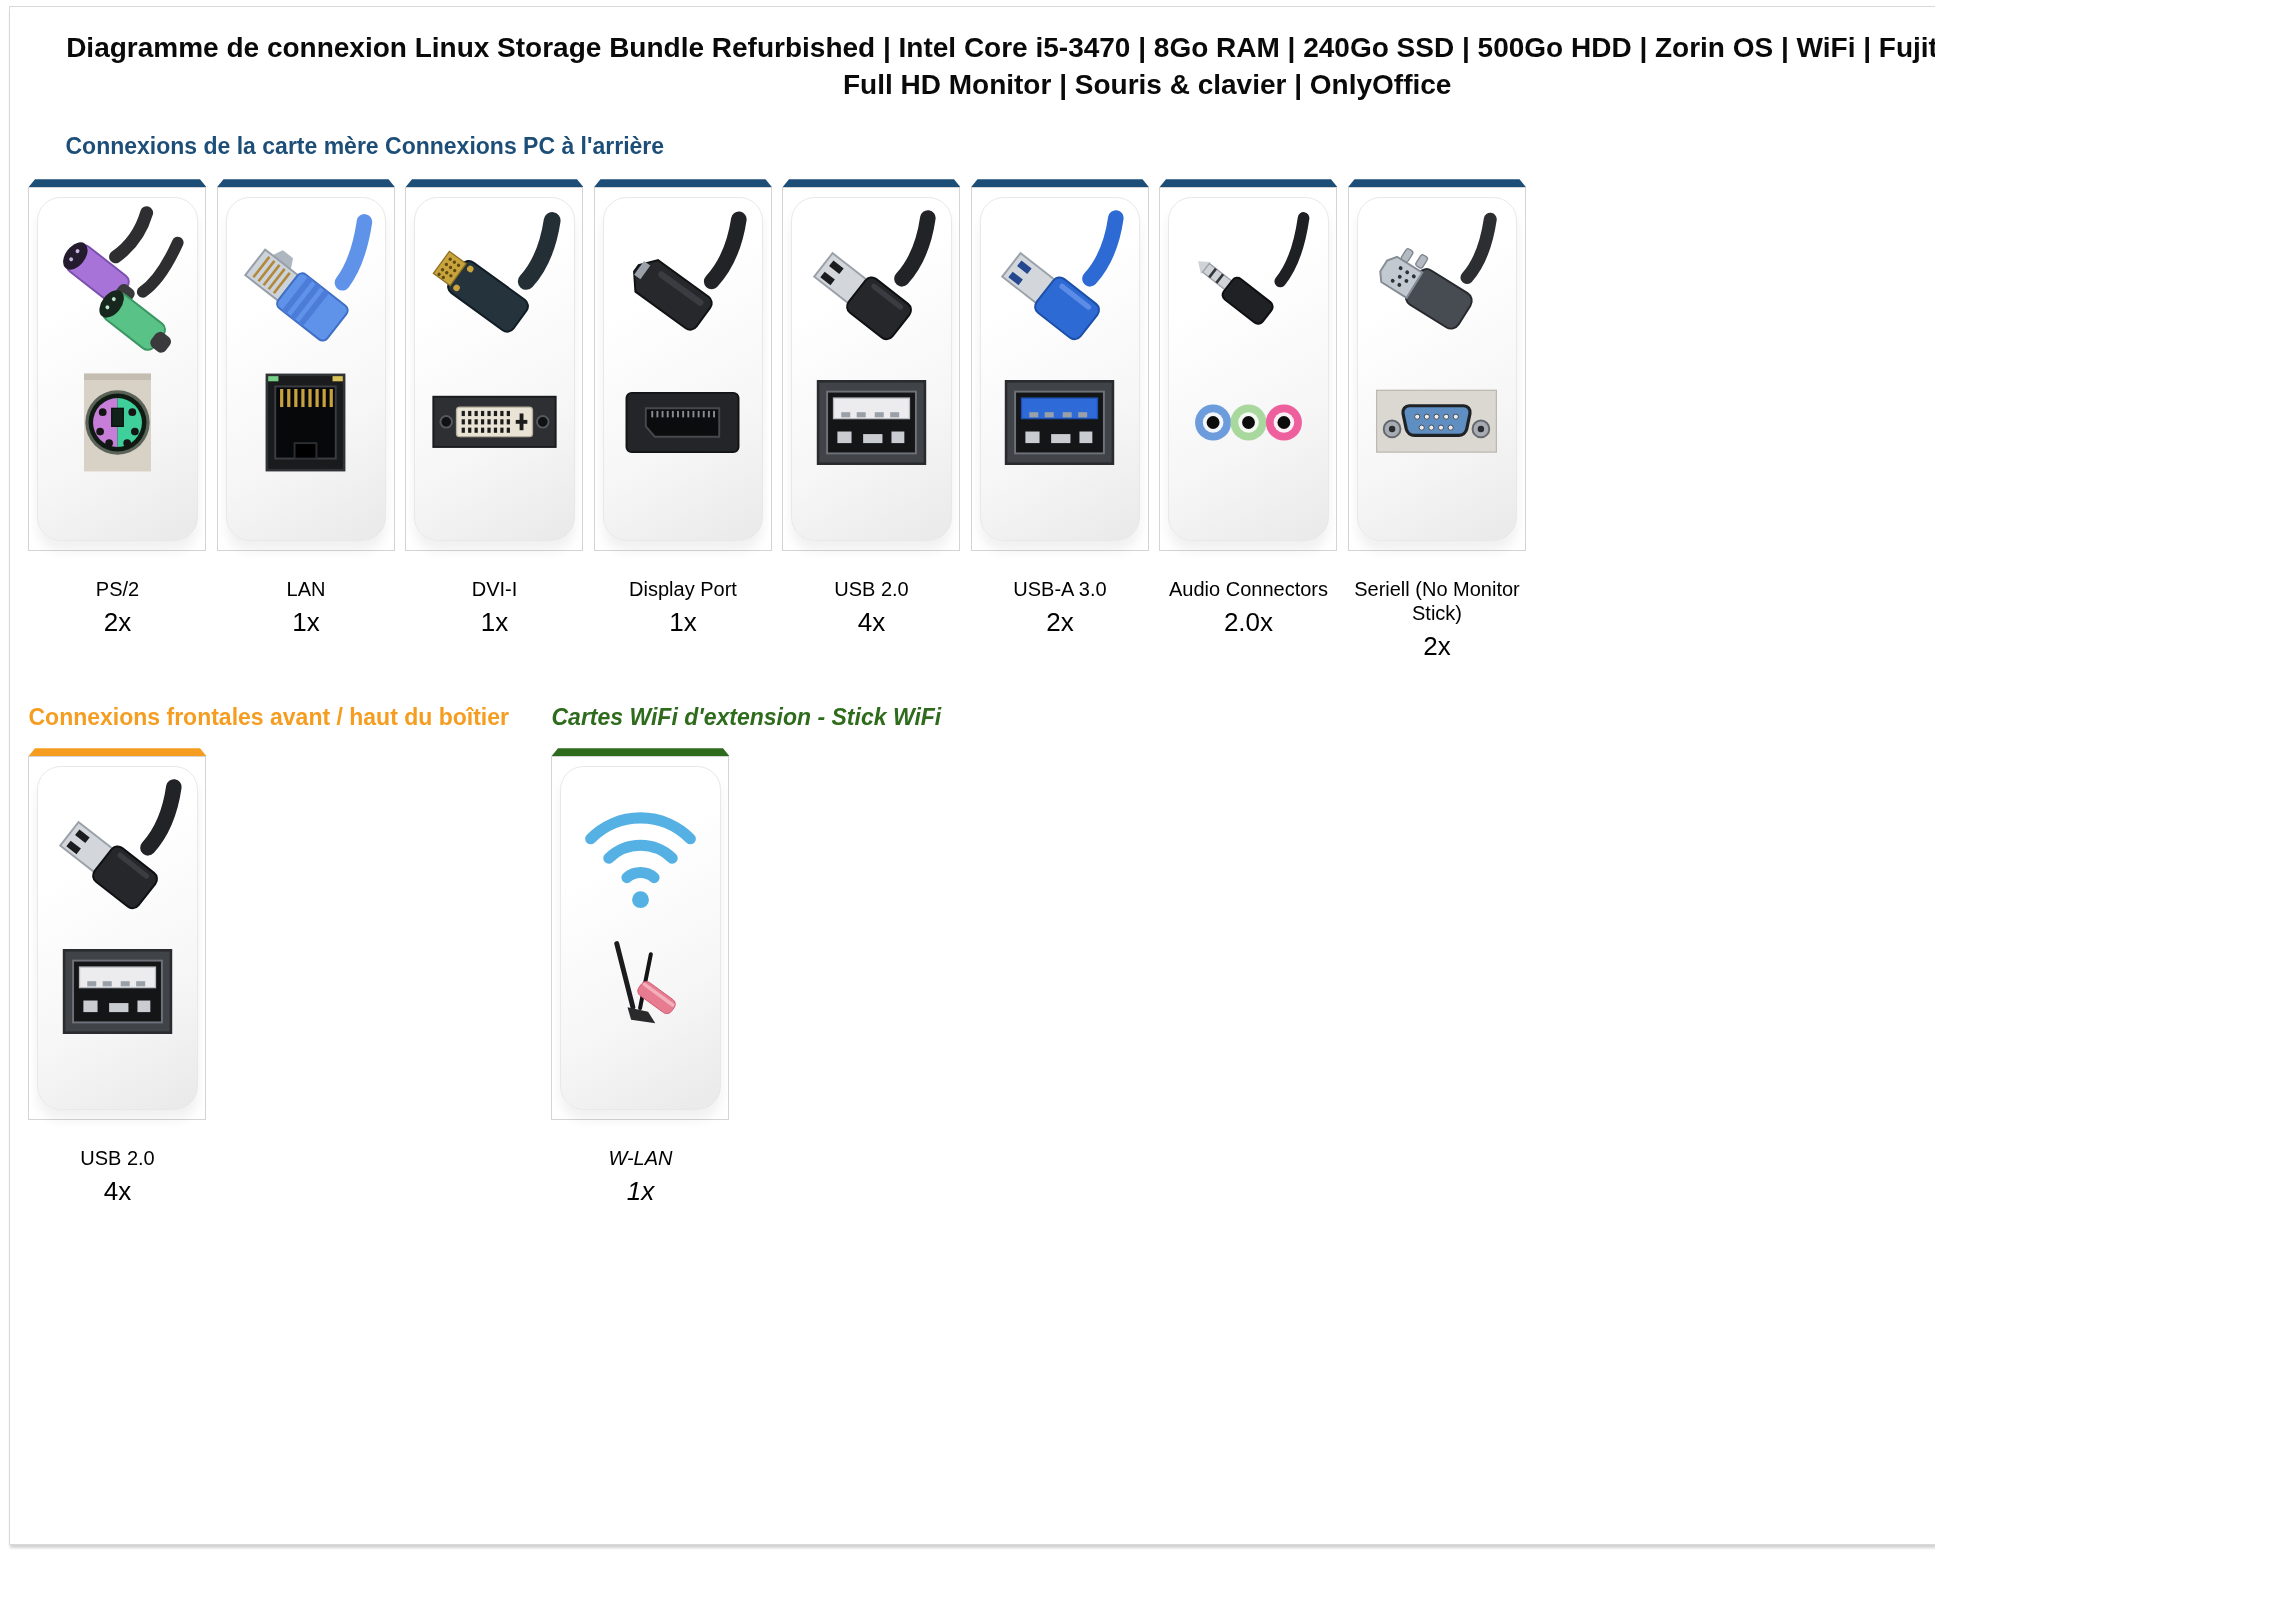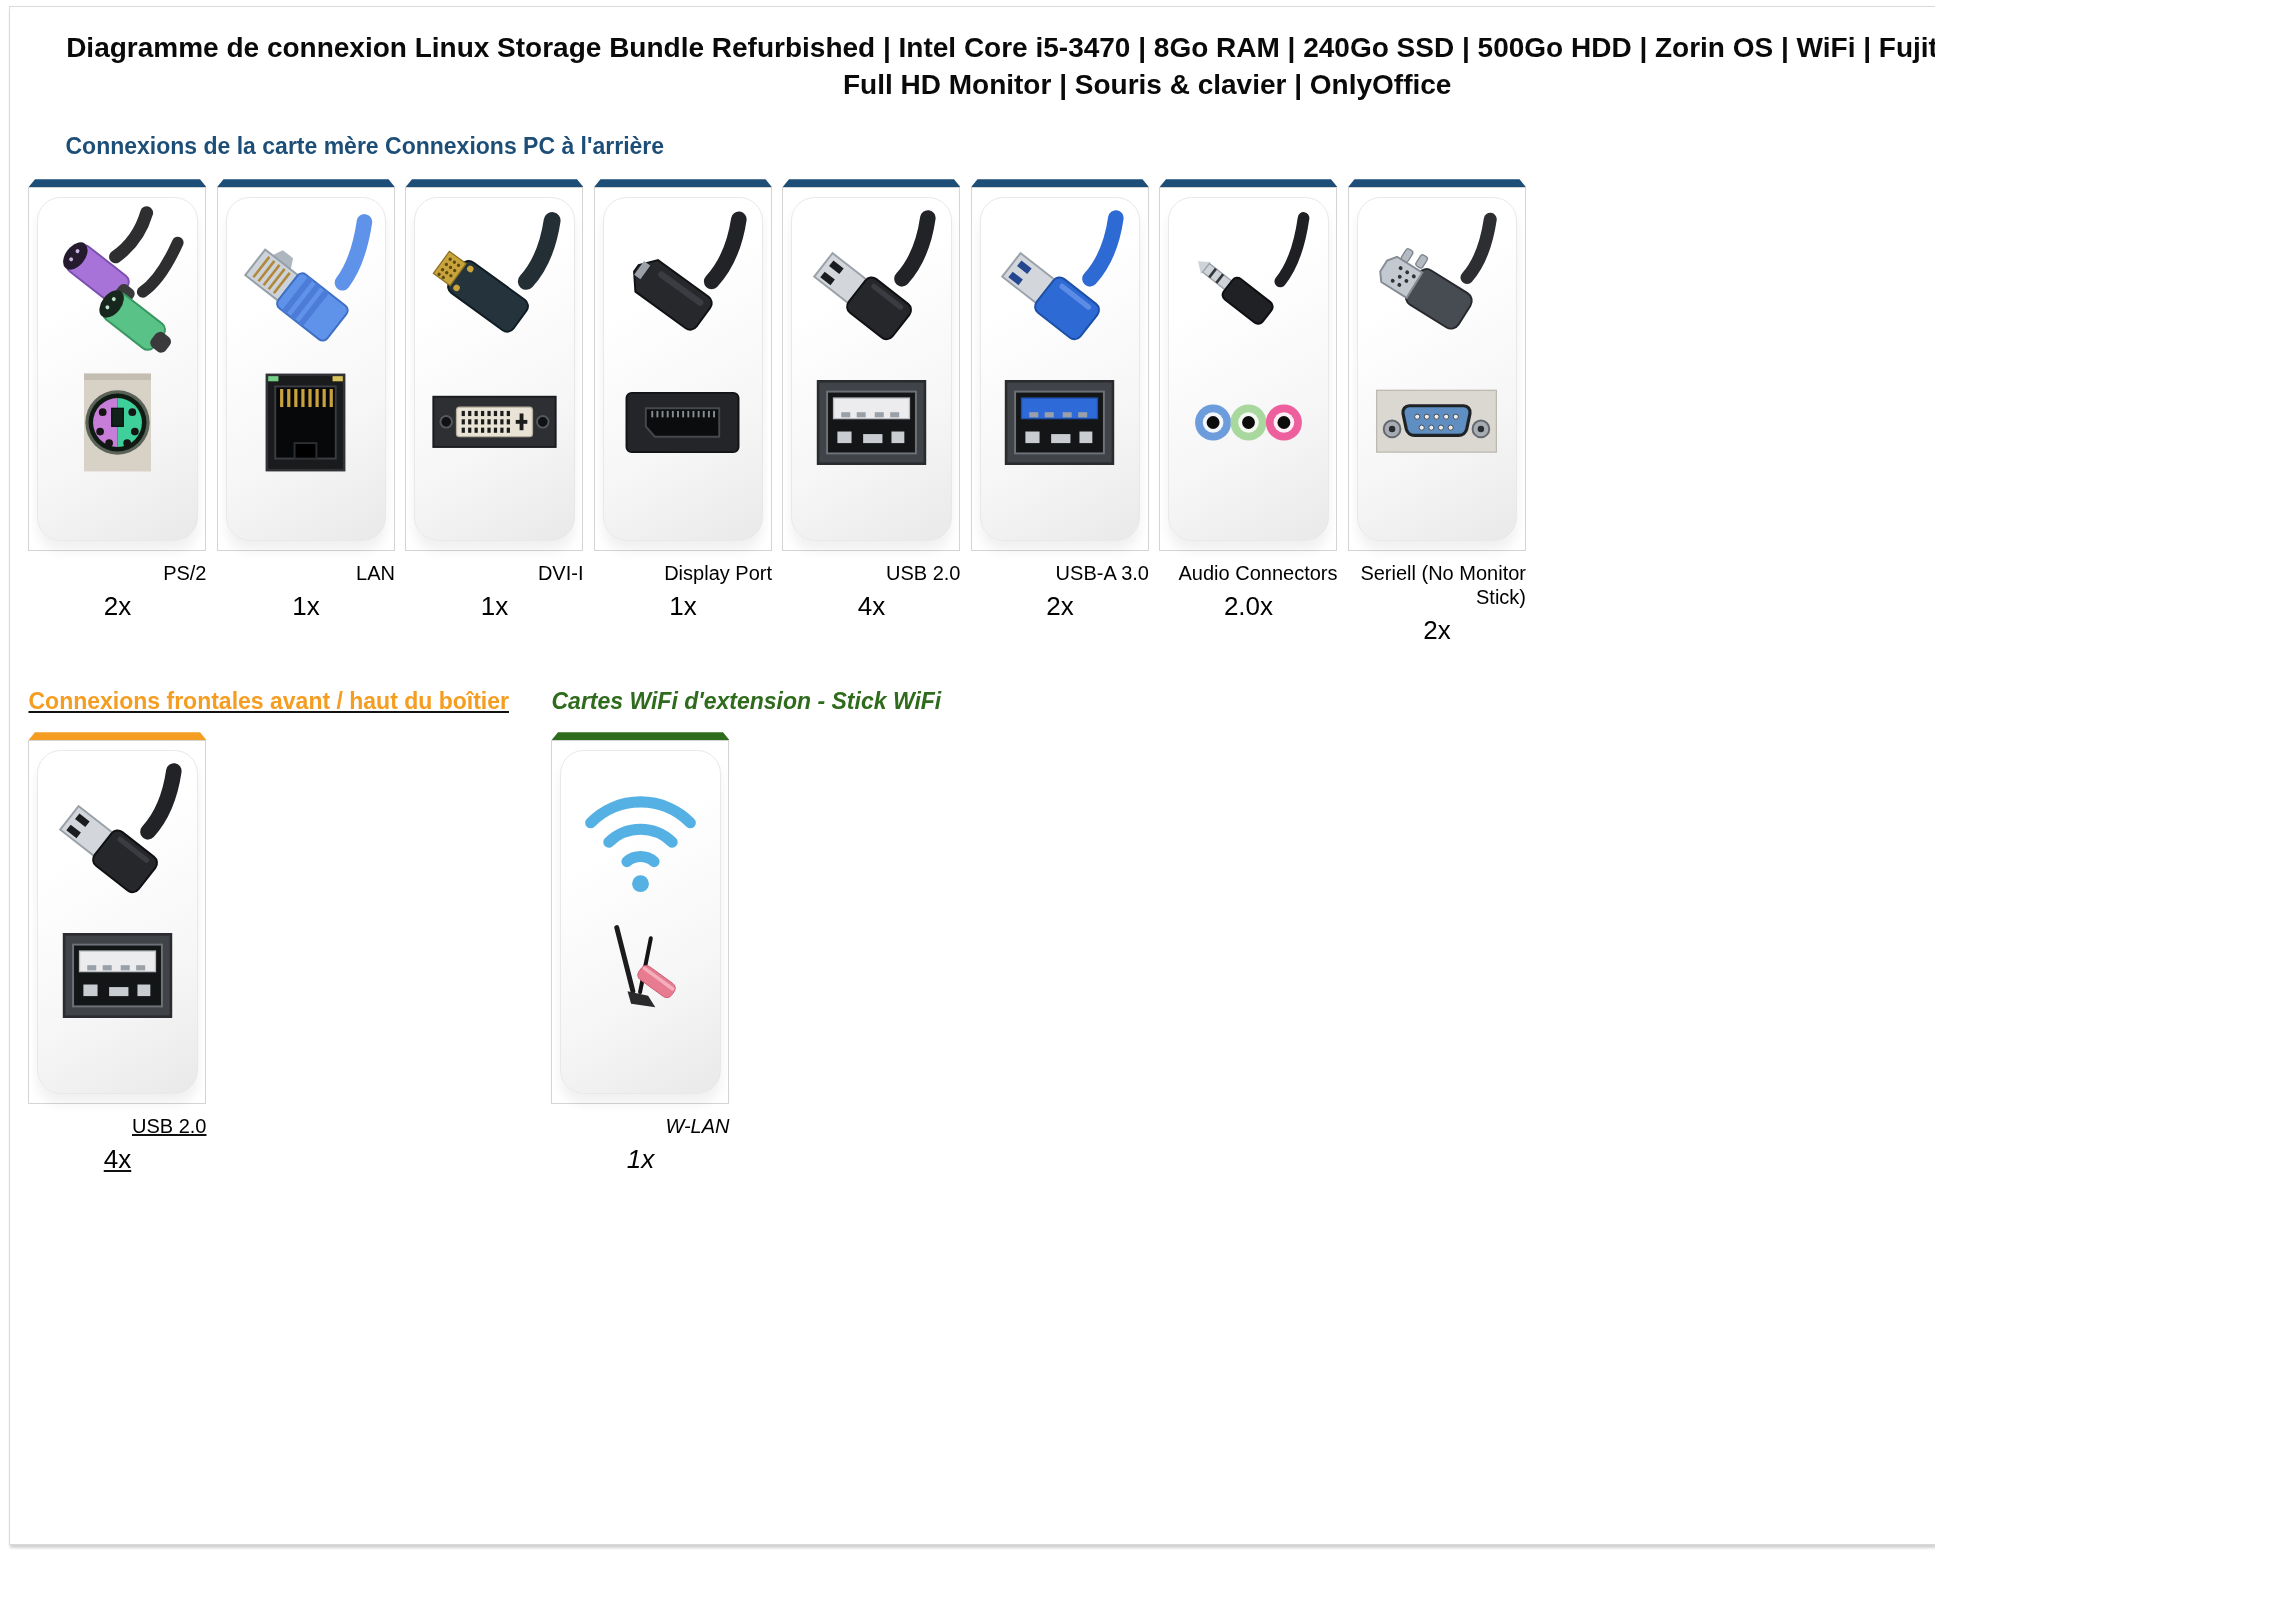--- a/index.html
+++ b/index.html
@@ -52,21 +52,21 @@
     display: flex;
     gap: 10.5px;
     margin-top: 19.6px;
     align-items: flex-start;
   }
   .lower-sections {
     display: flex;
     margin-top: 42px;
     align-items: flex-start;
   }
-  .front-group { width: 523px; flex: none; text-decoration: underline; }
+  .front-group { width: 523px; flex: none; }
   .wifi-group  { flex: none; font-style: italic; }
 
   .card { width: 178px; flex: none; }
   .card-bar {
     height: 7.9px;
     clip-path: polygon(6.5px 0, calc(100% - 6.5px) 0, 100% 100%, 0 100%);
     background: #1c4e78;
   }
   .card-frame {
     box-sizing: border-box;
@@ -85,22 +85,22 @@
     box-shadow: 0 9.2px 11.8px rgba(0,0,0,0.06);
     display: flex;
     flex-direction: column;
     align-items: center;
     overflow: hidden;
   }
   .plug-art { width: 137px; height: 149px; margin-top: 6.5px; flex: none; }
   .port-art { width: 137px; height: 103px; margin-top: 17px; flex: none; }
   .plug-art svg, .port-art svg { width: 100%; height: 100%; display: block; }
   .card-label {
-    margin-top: 11px;
-    text-align: right;
+    margin-top: 27px;
+    text-align: center;
     font-size: 20px;
     line-height: 1.18;
     color: #000;
   }
   .card-count {
     margin-top: 5.2px;
     text-align: center;
     font-size: 26px;
     color: #000;
   }

